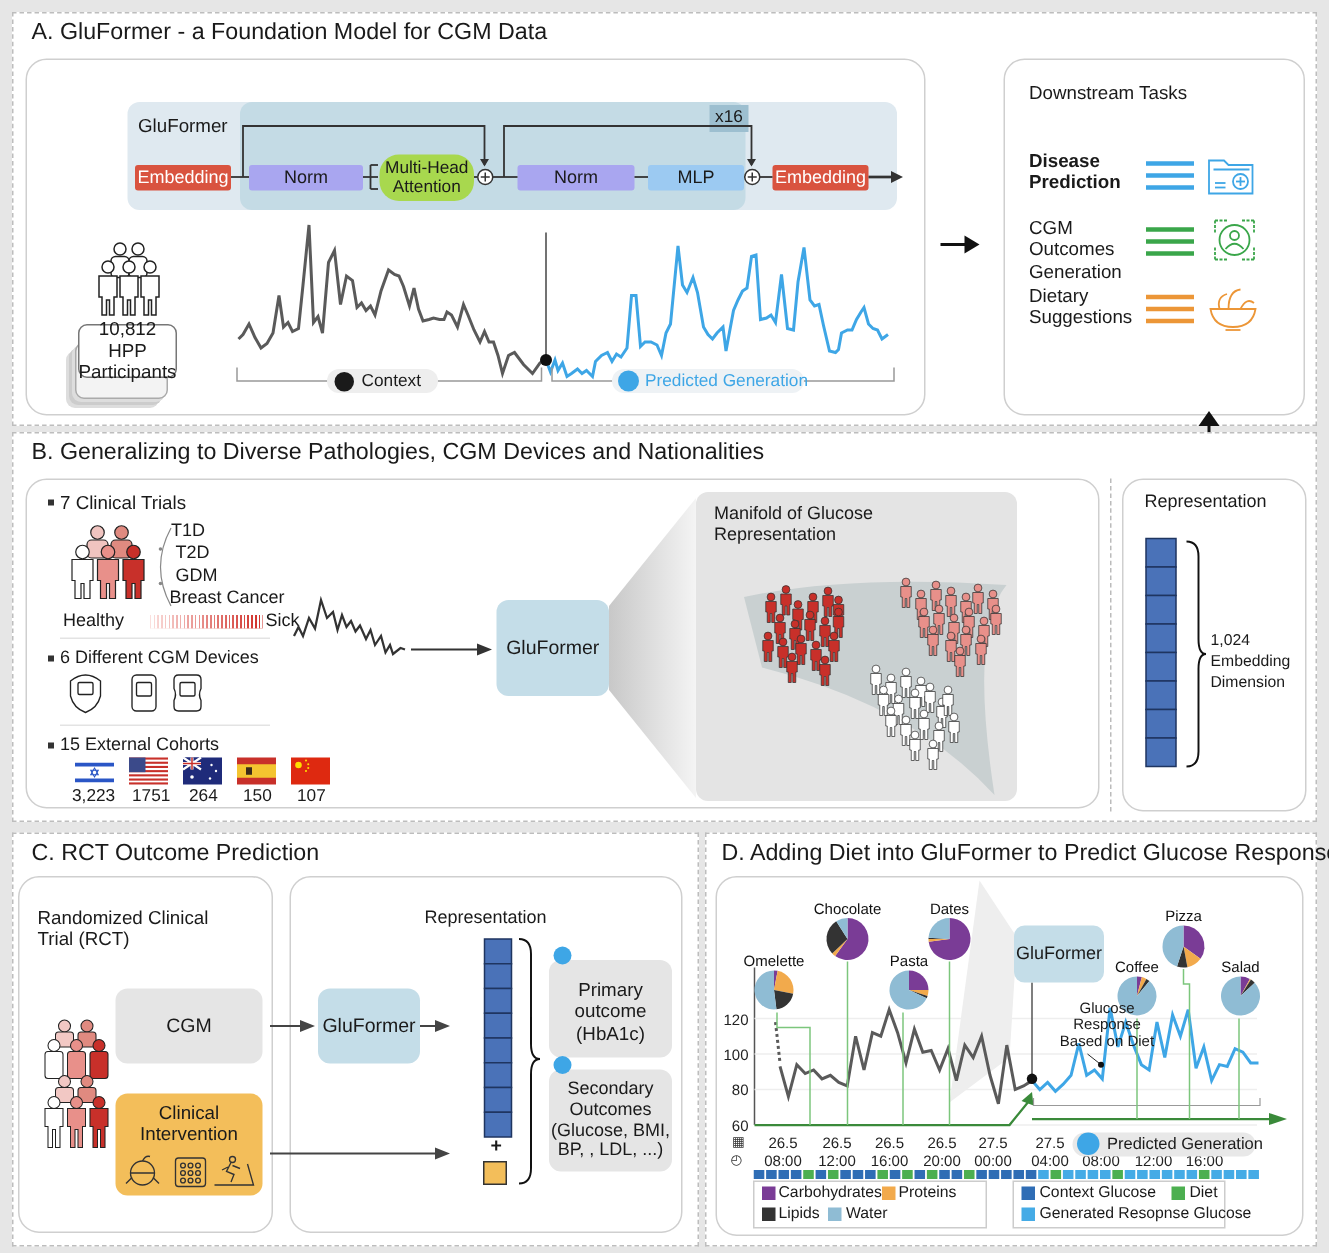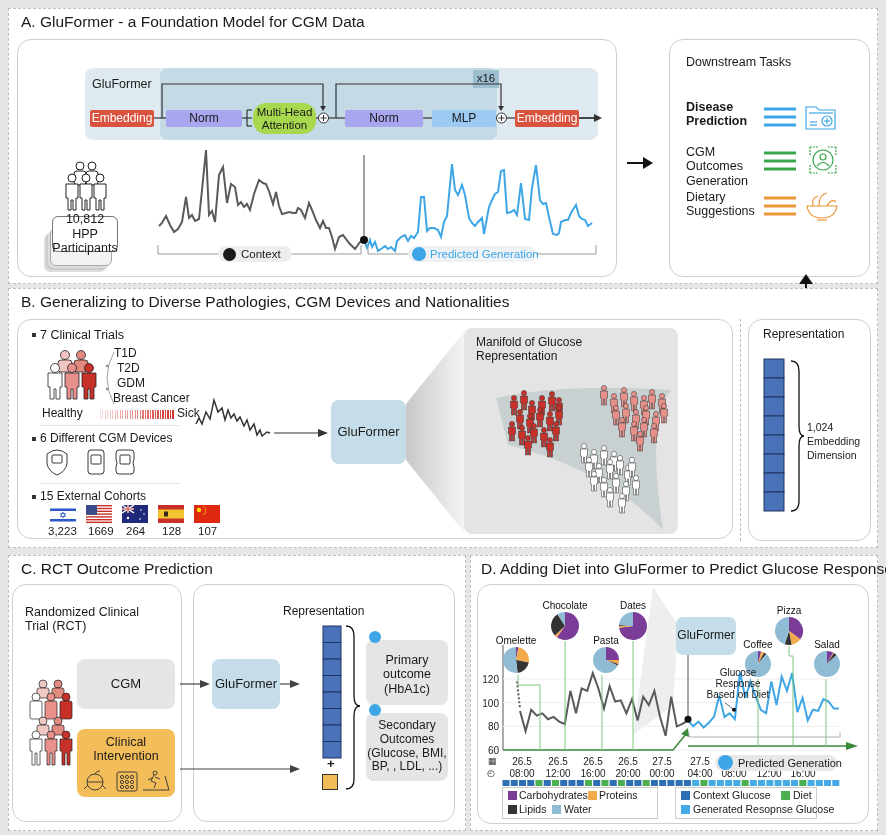--- a/index.html
+++ b/index.html
@@ -264,23 +264,23 @@
         <rect width="26" height="18" fill="#de2910"></rect>
         <g fill="#ffde00">
           <circle cx="5" cy="5" r="2.2"></circle>
           <circle cx="10" cy="2" r="0.7"></circle>
           <circle cx="11.5" cy="4.5" r="0.7"></circle>
           <circle cx="11.5" cy="7" r="0.7"></circle>
           <circle cx="10" cy="9" r="0.7"></circle>
         </g>
       </svg>
     <div class="t" style="left:30px;top:205px;font-size:11.5px;">3,223</div>
-    <div class="t" style="left:70px;top:205px;font-size:11.5px;">1669</div>
+    <div class="t" style="left:70px;top:205px;font-size:11.5px;">1751</div>
     <div class="t" style="left:108px;top:205px;font-size:11.5px;">264</div>
-    <div class="t" style="left:144px;top:205px;font-size:11.5px;">128</div>
+    <div class="t" style="left:144px;top:205px;font-size:11.5px;">150</div>
     <div class="t" style="left:180px;top:205px;font-size:11.5px;">107</div>
 
     <svg style="left:0;top:0;" width="320" height="222">
       <polyline fill="none" stroke="#333" stroke-width="1.5" points="178,104 181,98 184,104 188,92 192,99 196,80 200,92 204,88 207,100 210,90 213,98 216,94 219,101 222,97 226,106 229,100 232,110 236,104 239,115 242,110 244,116 249,112 252,113"></polyline>
       <line x1="256" y1="113" x2="302" y2="113" stroke="#333" stroke-width="1.2"></line>
       <polygon points="300,109 310,113 300,117" fill="#333"></polygon>
     </svg>
     <div class="blk" style="left:313px;top:80px;width:75px;height:64px;background:#c4dde8;border-radius:8px;font-size:13px;">GluFormer</div>
 
     <svg style="left:388px;top:12px;" width="60" height="200">

